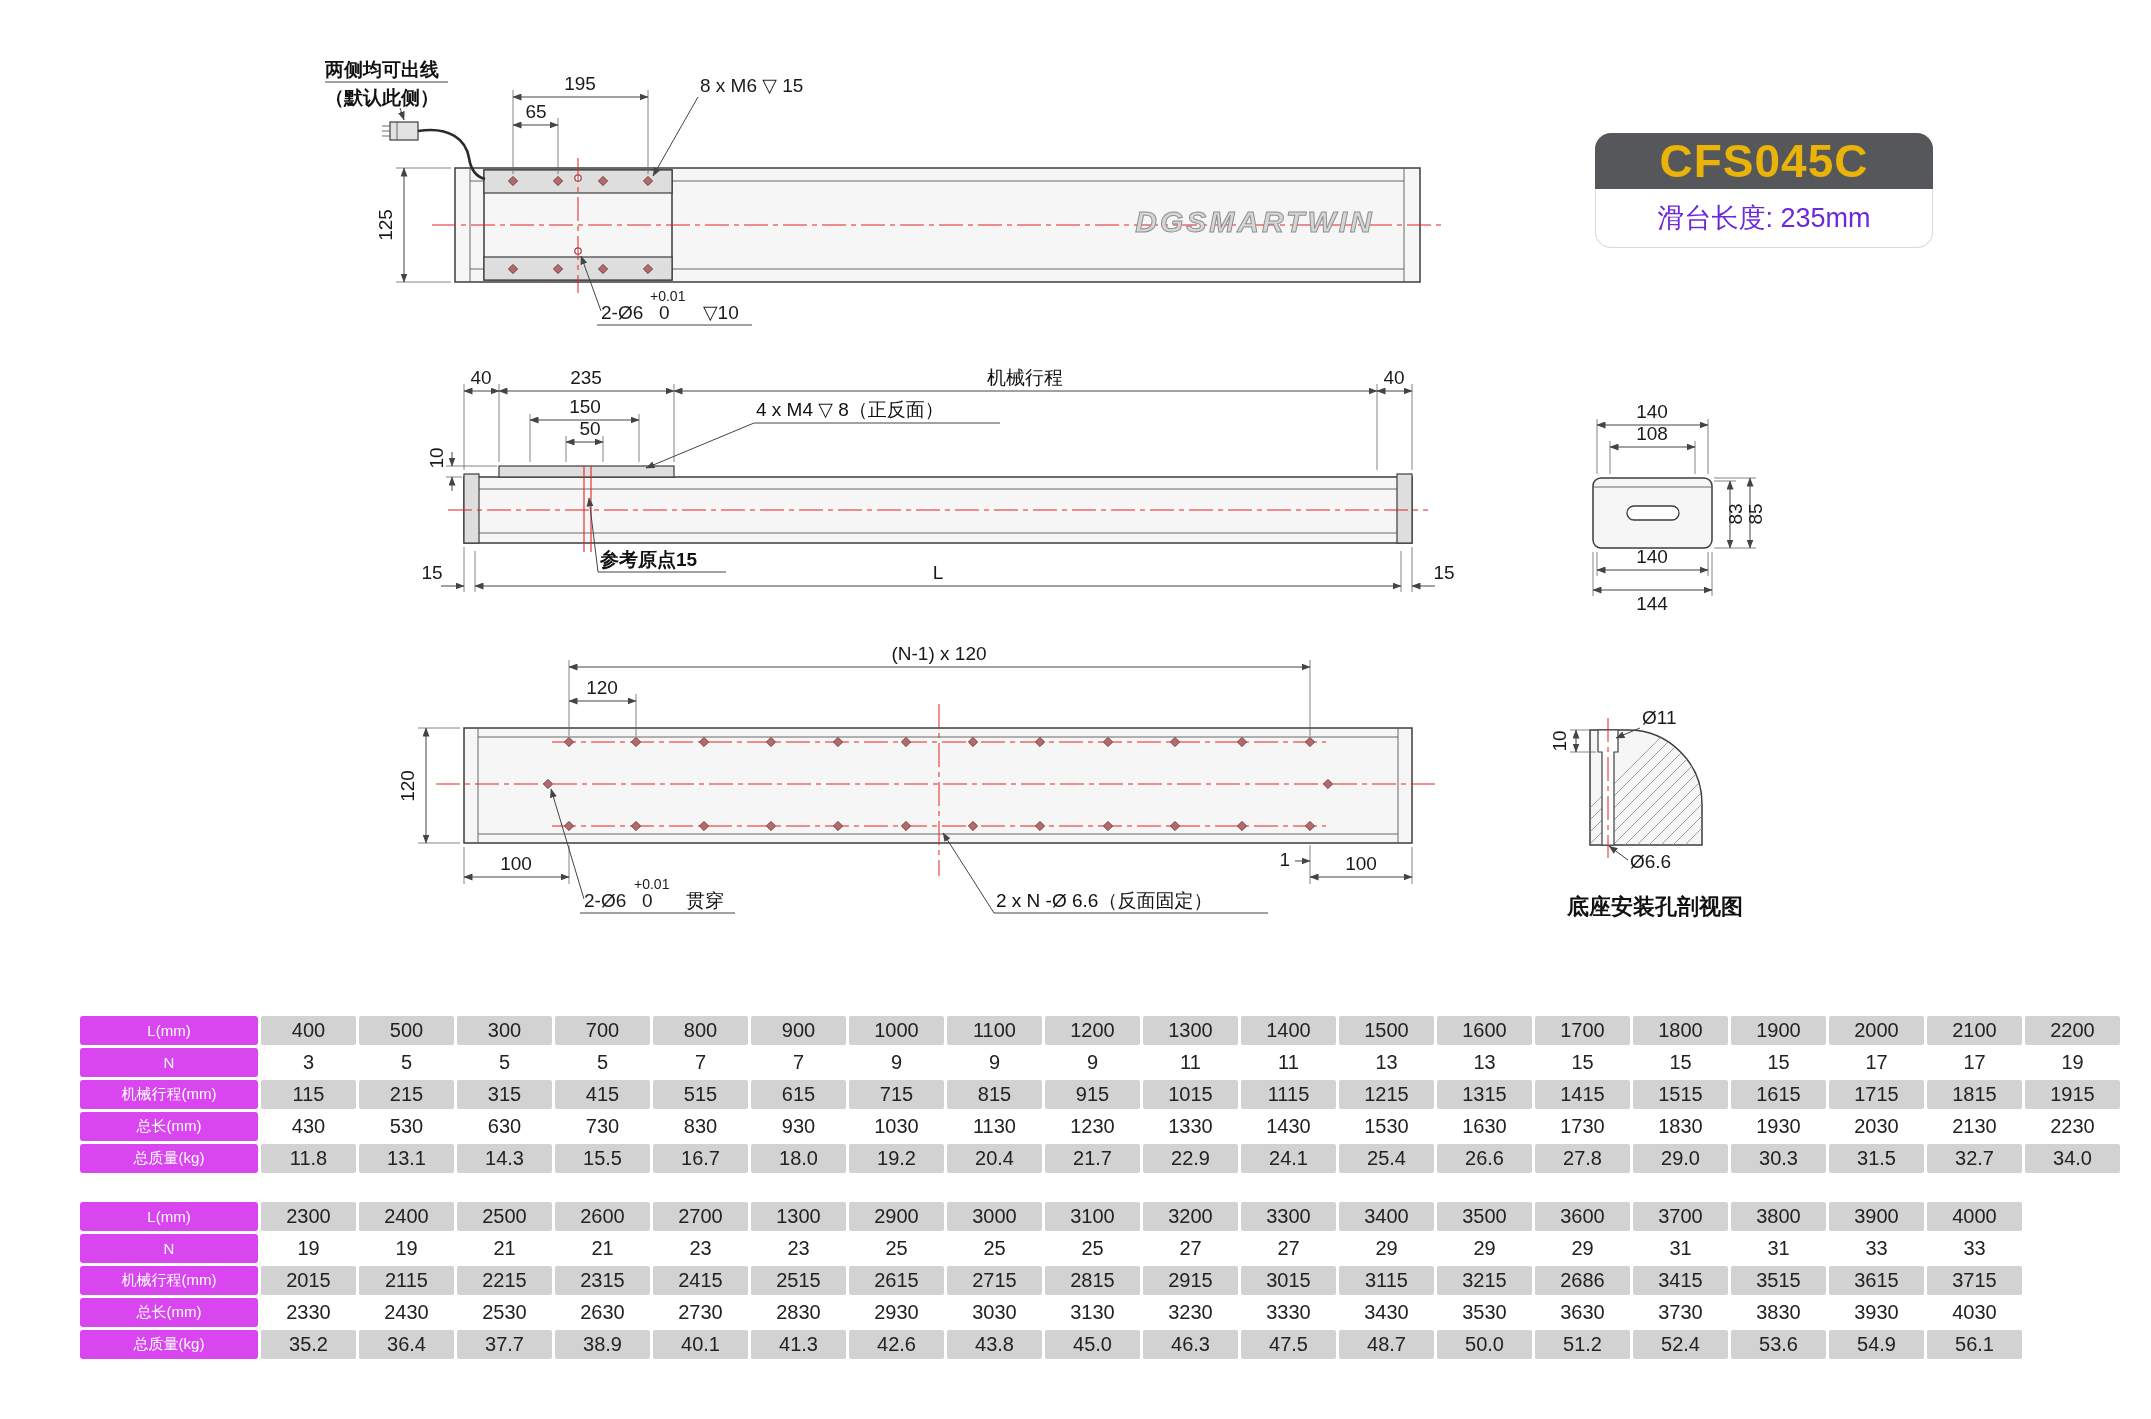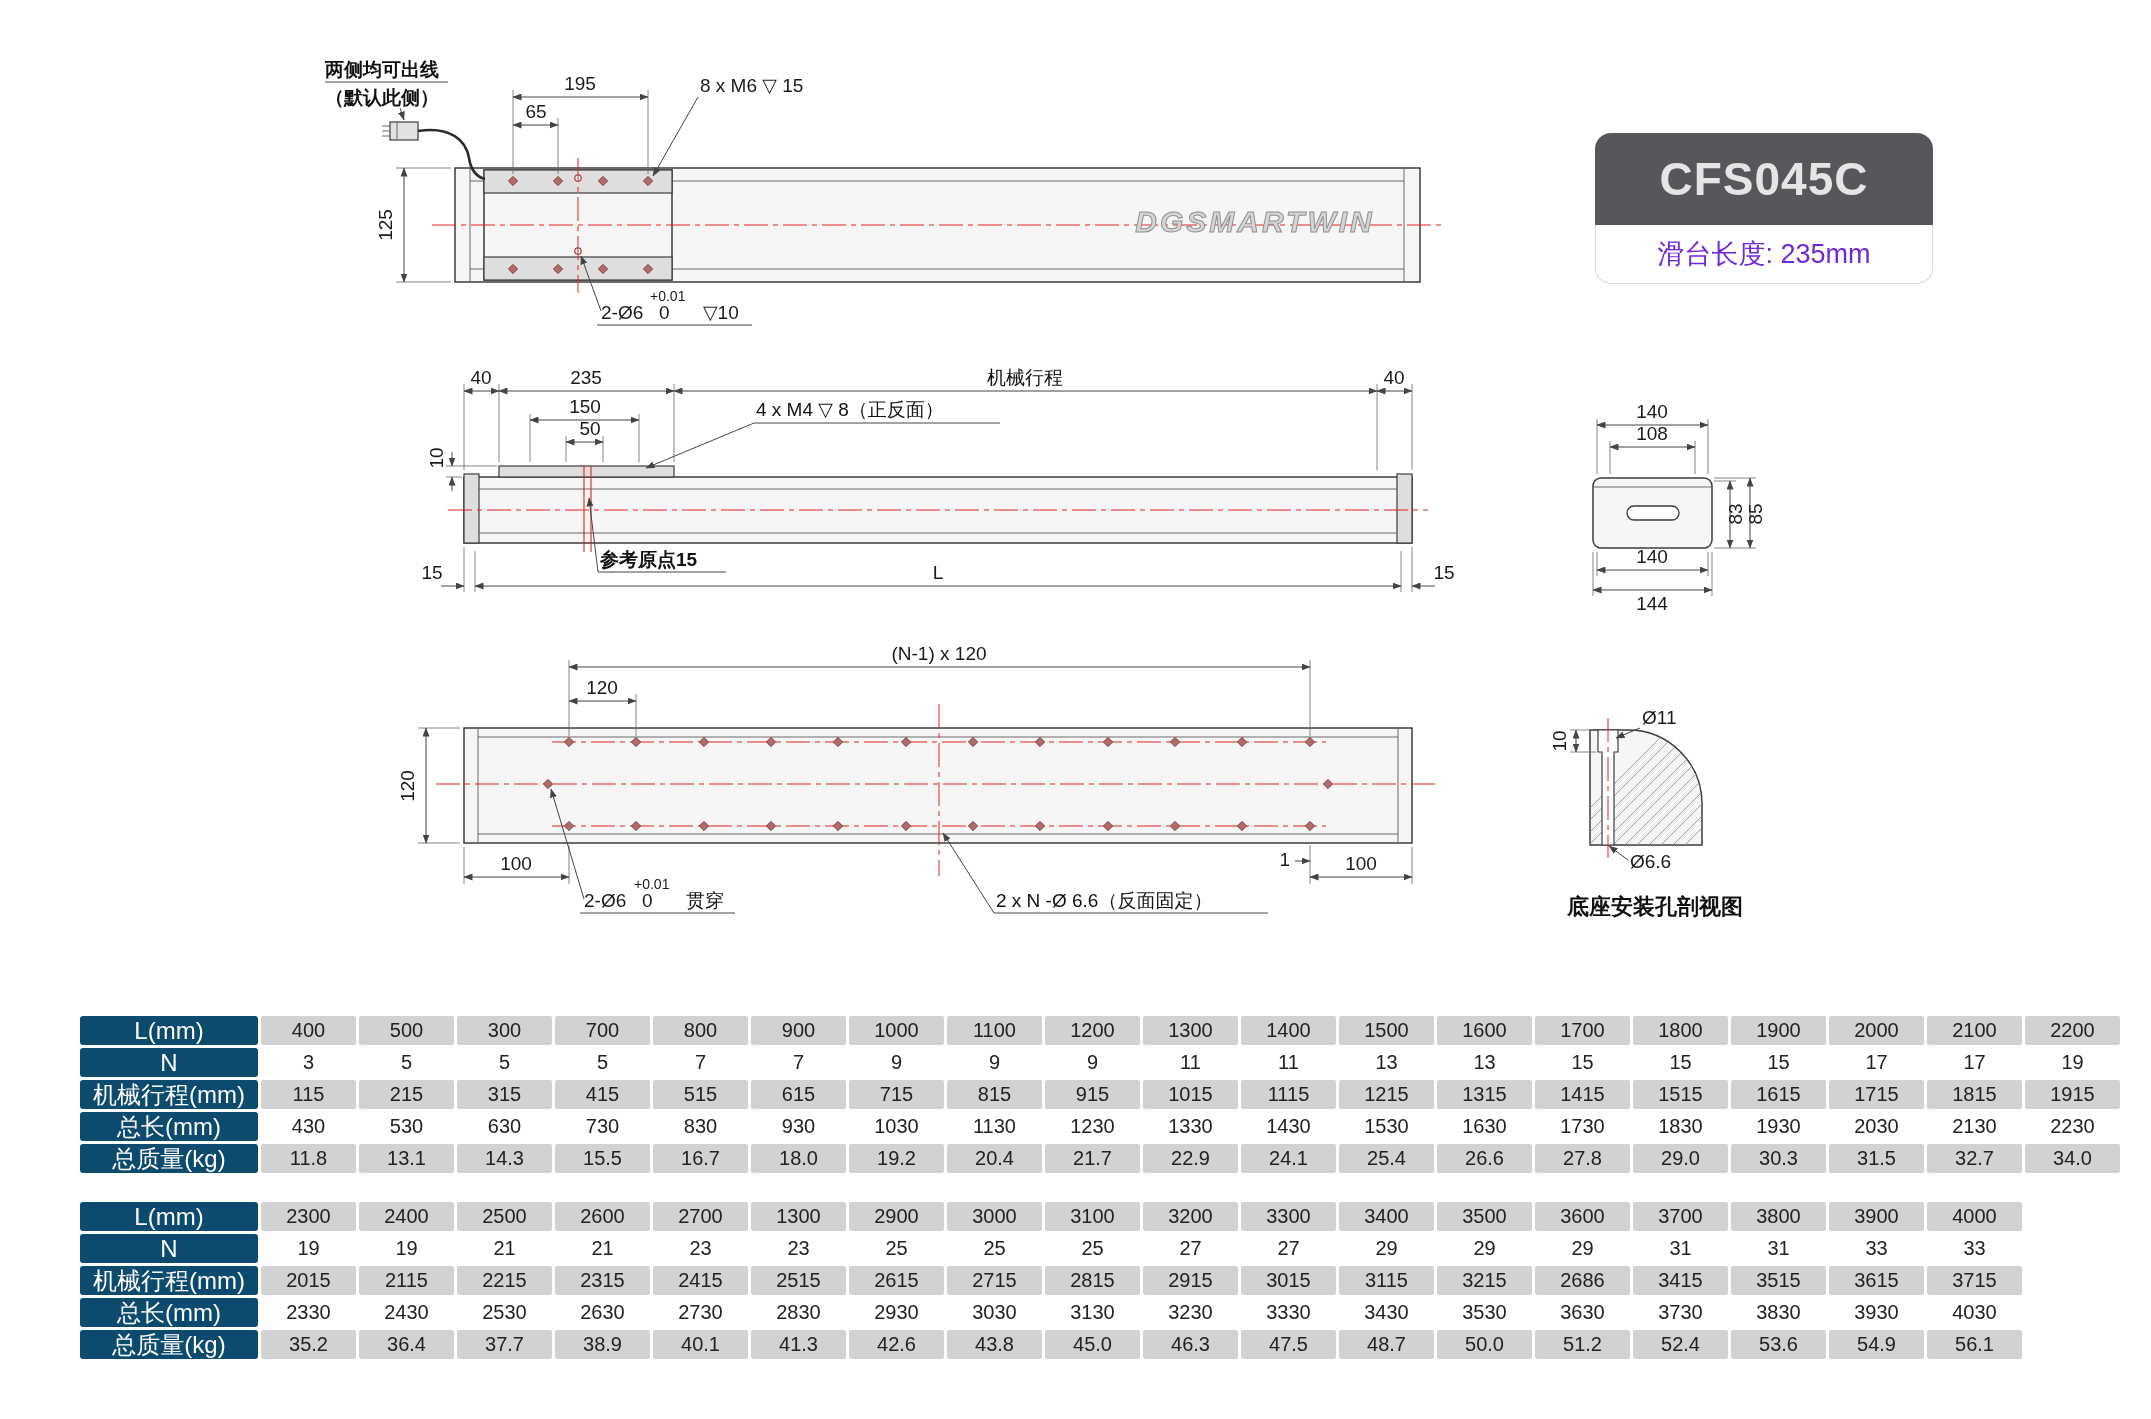--- a/index.html
+++ b/index.html
@@ -25,33 +25,33 @@
   text.d  { font-size:19px; fill:#1a1a1a; }
   text.ds { font-size:14px; fill:#1a1a1a; }
   text.zh { font-size:19px; fill:#111; }
   text.cap{ font-size:22px; font-weight:bold; fill:#111; }
   text.b  { font-weight:bold; }
   text.brand { font-size:30px; font-style:italic; font-weight:bold; fill:#d6d6d6;
                stroke:#8f8f8f; stroke-width:1; letter-spacing:3px; }
 
   
   .badge { position:absolute; left:1595px; top:133px; width:338px; }
-  .badge-top { height:92px; background:#56575b; border-radius:16px 16px 0 0;
-               color:#e5e5e5; font-size:46px; font-weight:bold; letter-spacing:1px;
+  .badge-top { height:56px; background:#56575b; border-radius:16px 16px 0 0;
+               color:#eab308; font-size:46px; font-weight:bold; letter-spacing:1px;
                display:flex; align-items:center; justify-content:center; }
   .badge-bottom { height:58px; background:#fff; border:1px solid #d9d9d9; border-top:none;
                   border-radius:0 0 16px 16px; color:#6d28d9; font-size:27px;
                   display:flex; align-items:center; justify-content:center; }
 
   
   .spec-table { position:absolute; left:80px; }
   .t1 { top:1016px; }
   .t2 { top:1202px; }
   .trow { display:flex; gap:3px; margin-bottom:3px; }
-  .tlabel { flex:0 0 178px; height:29px; background:#0c4a6e; color:#fff; font-size:24px;
+  .tlabel { flex:0 0 178px; height:29px; background:#d946ef; color:#fff; font-size:15px;
             display:flex; align-items:center; justify-content:center; border-radius:3px; }
   .tcell { flex:0 0 95px; height:29px; font-size:20px; color:#222; border-radius:2px;
            display:flex; align-items:center; justify-content:center; }
   .shade { background:#d2d2d2; }
   .plain { background:#ffffff; }
 </style>
 </head>
 <body>
 
 <div class="page">

